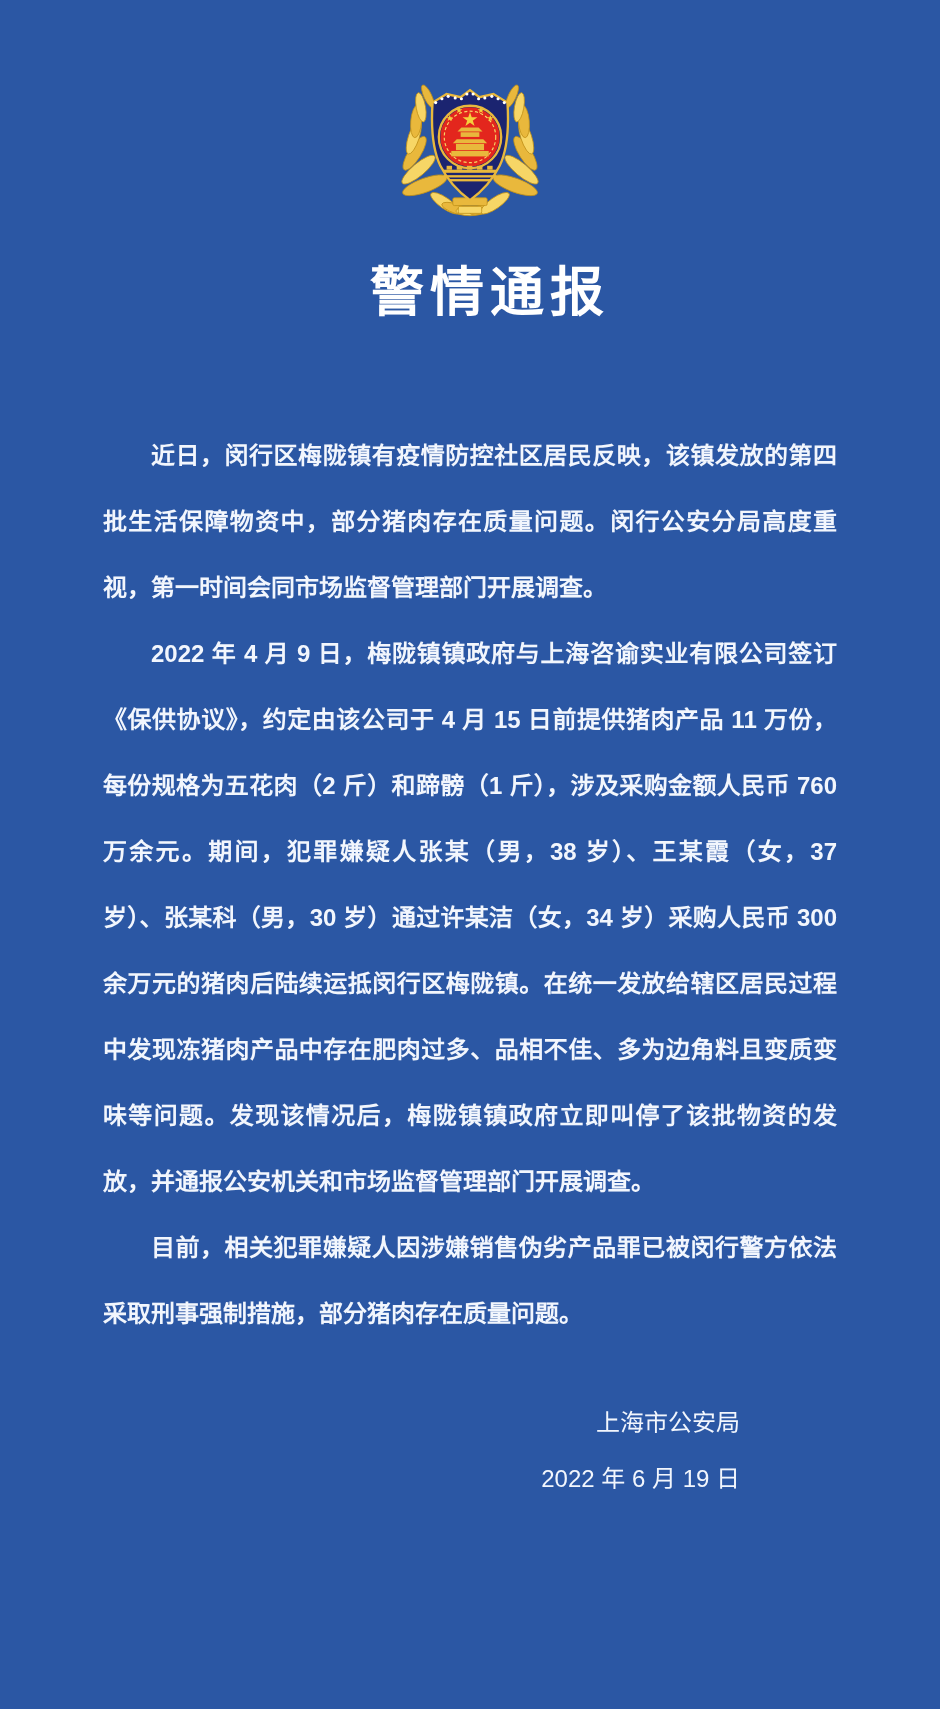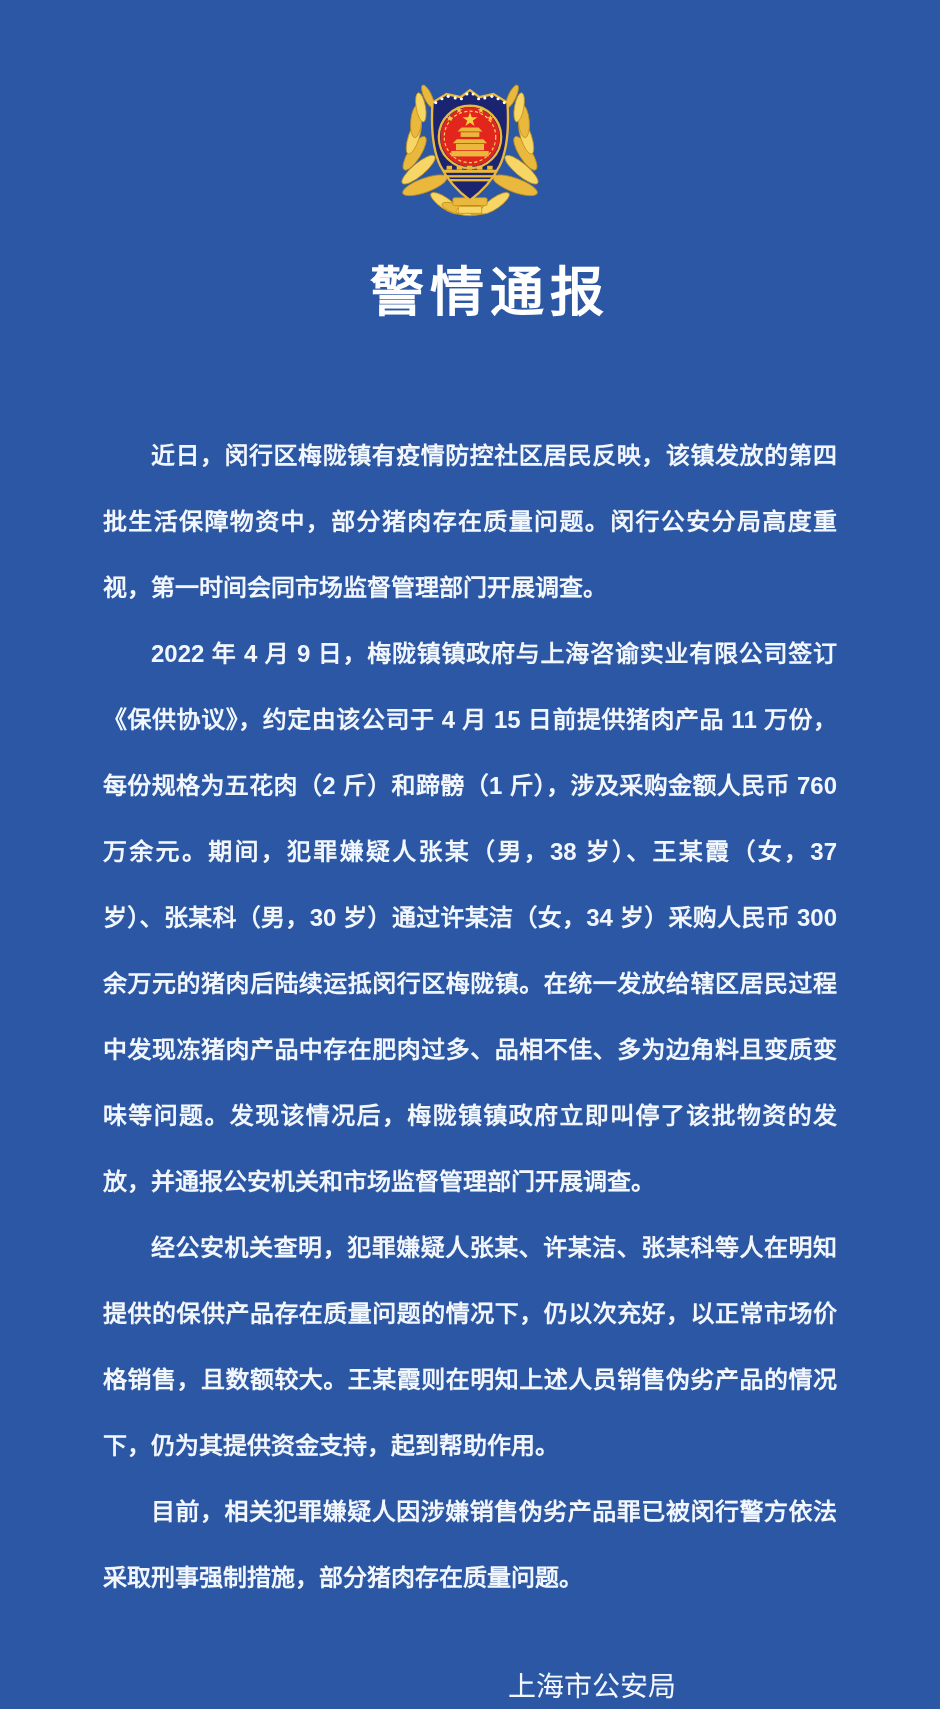--- a/index.html
+++ b/index.html
@@ -40,22 +40,22 @@
     font-size: 24px;
     line-height: 66px;
     text-align: justify;
     text-justify: inter-ideograph;
     font-weight: bold;
   }
   .notice-body p { text-indent: 2em; margin: 0; }
   .signature {
     width: fit-content;
     margin: 48px 200px 0 auto;
-    text-align: left;
-    font-size: 28px;
+    text-align: right;
+    font-size: 24px;
     line-height: 56px;
   }
 </style>
 </head>
 <body>
 
 <div class="page">
 
   <div class="emblem-wrap">
     <svg viewBox="0 0 200 205" xmlns="http://www.w3.org/2000/svg" aria-hidden="true">
@@ -143,21 +143,20 @@
         <rect x="74" y="150" width="52" height="3"></rect>
       </g>
     </svg>
   </div>
 
   <div class="page-title">警情通报</div>
 
   <div class="notice-body">
     <p>近日，闵行区梅陇镇有疫情防控社区居民反映，该镇发放的第四批生活保障物资中，部分猪肉存在质量问题。闵行公安分局高度重视，第一时间会同市场监督管理部门开展调查。</p>
     <p>2022 年 4 月 9 日，梅陇镇镇政府与上海咨谕实业有限公司签订《保供协议》，约定由该公司于 4 月 15 日前提供猪肉产品 11 万份，每份规格为五花肉（2 斤）和蹄髈（1 斤），涉及采购金额人民币 760 万余元。期间，犯罪嫌疑人张某（男，38 岁）、王某霞（女，37 岁）、张某科（男，30 岁）通过许某洁（女，34 岁）采购人民币 300 余万元的猪肉后陆续运抵闵行区梅陇镇。在统一发放给辖区居民过程中发现冻猪肉产品中存在肥肉过多、品相不佳、多为边角料且变质变味等问题。发现该情况后，梅陇镇镇政府立即叫停了该批物资的发放，并通报公安机关和市场监督管理部门开展调查。</p>
-    <p>经公安机关查明，犯罪嫌疑人张某、许某洁、张某科等人在明知提供的保供产品存在质量问题的情况下，仍以次充好，以正常市场价格销售，且数额较大。王某霞则在明知上述人员销售伪劣产品的情况下，仍为其提供资金支持，起到帮助作用。</p>
     <p>目前，相关犯罪嫌疑人因涉嫌销售伪劣产品罪已被闵行警方依法采取刑事强制措施，部分猪肉存在质量问题。</p>
   </div>
 
   <div class="signature">
     <div>上海市公安局</div>
     <div>2022 年 6 月 19 日</div>
   </div>
 
 </div>
 

